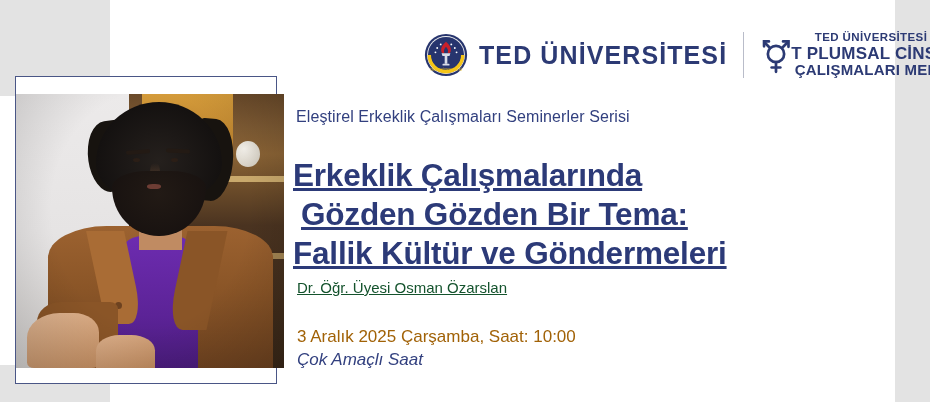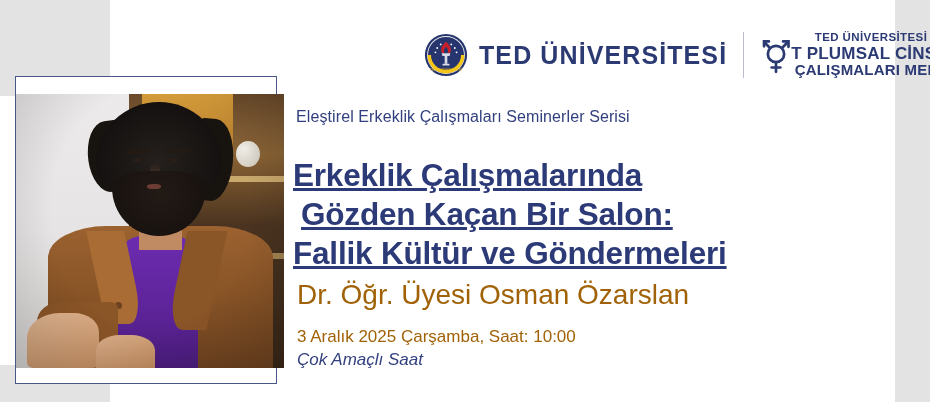--- a/index.html
+++ b/index.html
@@ -389,23 +389,24 @@
     letter-spacing: -0.2px;
   }
   .headline div { white-space: nowrap; text-decoration: underline; }
   .hl-2 { margin-left: 8px; }
   .hl-3 { }
 
   .speaker {
     position: absolute;
     left: 297px;
     top: 279px;
-    font-size: 28px;
-    color: #a16207;
+    font-size: 15px;
+    color: #14532d;
     white-space: nowrap;
+    text-decoration: underline;
   }
   .when {
     position: absolute;
     left: 297px;
     top: 327px;
     font-size: 17px;
     color: #a16207;
     white-space: nowrap;
   }
   .where {
@@ -510,21 +511,21 @@
       <div class="ph-hand"></div>
       <div class="ph-hand2"></div>
       <div class="ph-vignette"></div>
     </div>
   </div>
 
   <div class="series">Eleştirel Erkeklik Çalışmaları Seminerler Serisi</div>
 
   <div class="headline">
     <div class="hl-1">Erkeklik Çalışmalarında</div>
-    <div class="hl-2">Gözden Kaçan Bir Salon:</div>
+    <div class="hl-2">Gözden Gözden Bir Tema:</div>
     <div class="hl-3">Fallik Kültür ve Göndermeleri</div>
   </div>
 
   <div class="speaker">Dr. Öğr. Üyesi Osman Özarslan</div>
 
   <div class="when">3 Aralık 2025 Çarşamba, Saat: 10:00</div>
 
   <div class="where">Çok Amaçlı Saat</div>
 
 </div>

